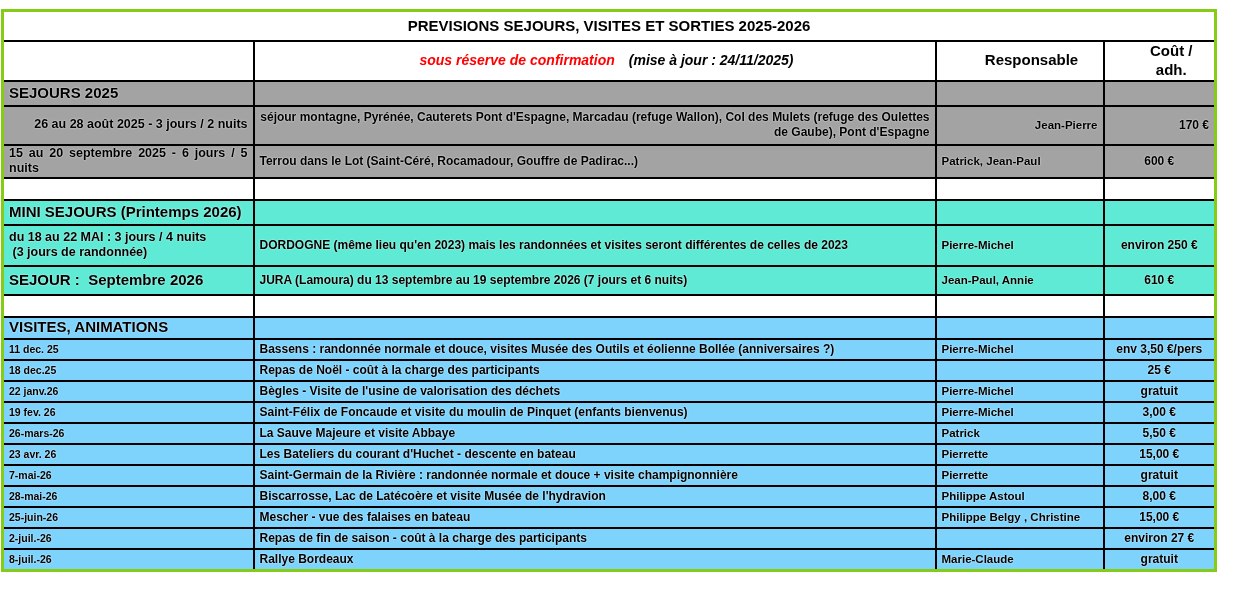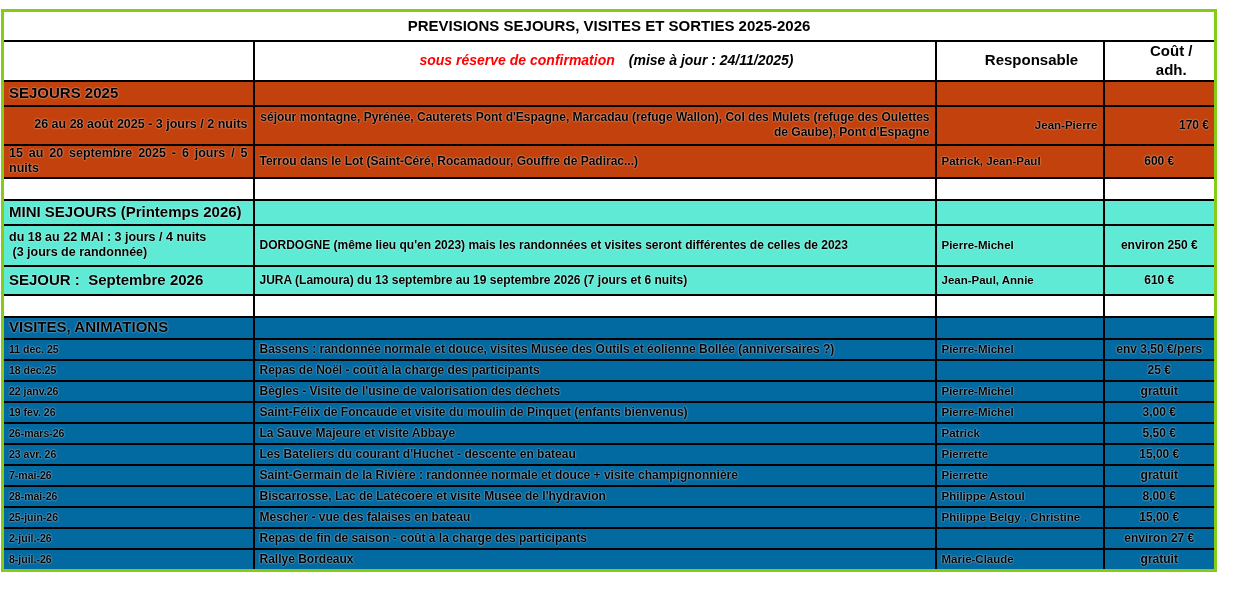--- a/index.html
+++ b/index.html
@@ -14,23 +14,23 @@
   table.grid td {
     border:2px solid #000;
     padding:0 5px;
     font-weight:bold;
     color:#000;
     overflow:hidden;
     vertical-align:middle;
     line-height:1.25;
   }
 
-  .c-blue   { background:#c2410c; text-shadow:0 0 2px rgba(255,255,255,0.85); }
+  .c-blue   { background:#a3a3a3; text-shadow:0 0 2px rgba(255,255,255,0.85); }
   .c-green  { background:#5eead4; text-shadow:0 0 2px rgba(255,255,255,0.85); }
-  .c-yellow { background:#0369a1; text-shadow:0 0 2px rgba(255,255,255,0.85); }
+  .c-yellow { background:#7dd3fc; text-shadow:0 0 2px rgba(255,255,255,0.85); }
 
   .title-cell  { text-align:center; font-size:15px; }
   .note-cell   { text-align:center; font-size:14px; font-style:italic; white-space:nowrap; }
   .note-red    { color:#FF0000; margin-right:14px; }
   .col-header  { text-align:center; font-size:15px; }
   .section-cell{ font-size:15px; }
 
   .date-cell   { font-size:12.5px; }
   .date-small  { font-size:10.5px; }
   .desc-cell   { font-size:12px; }

